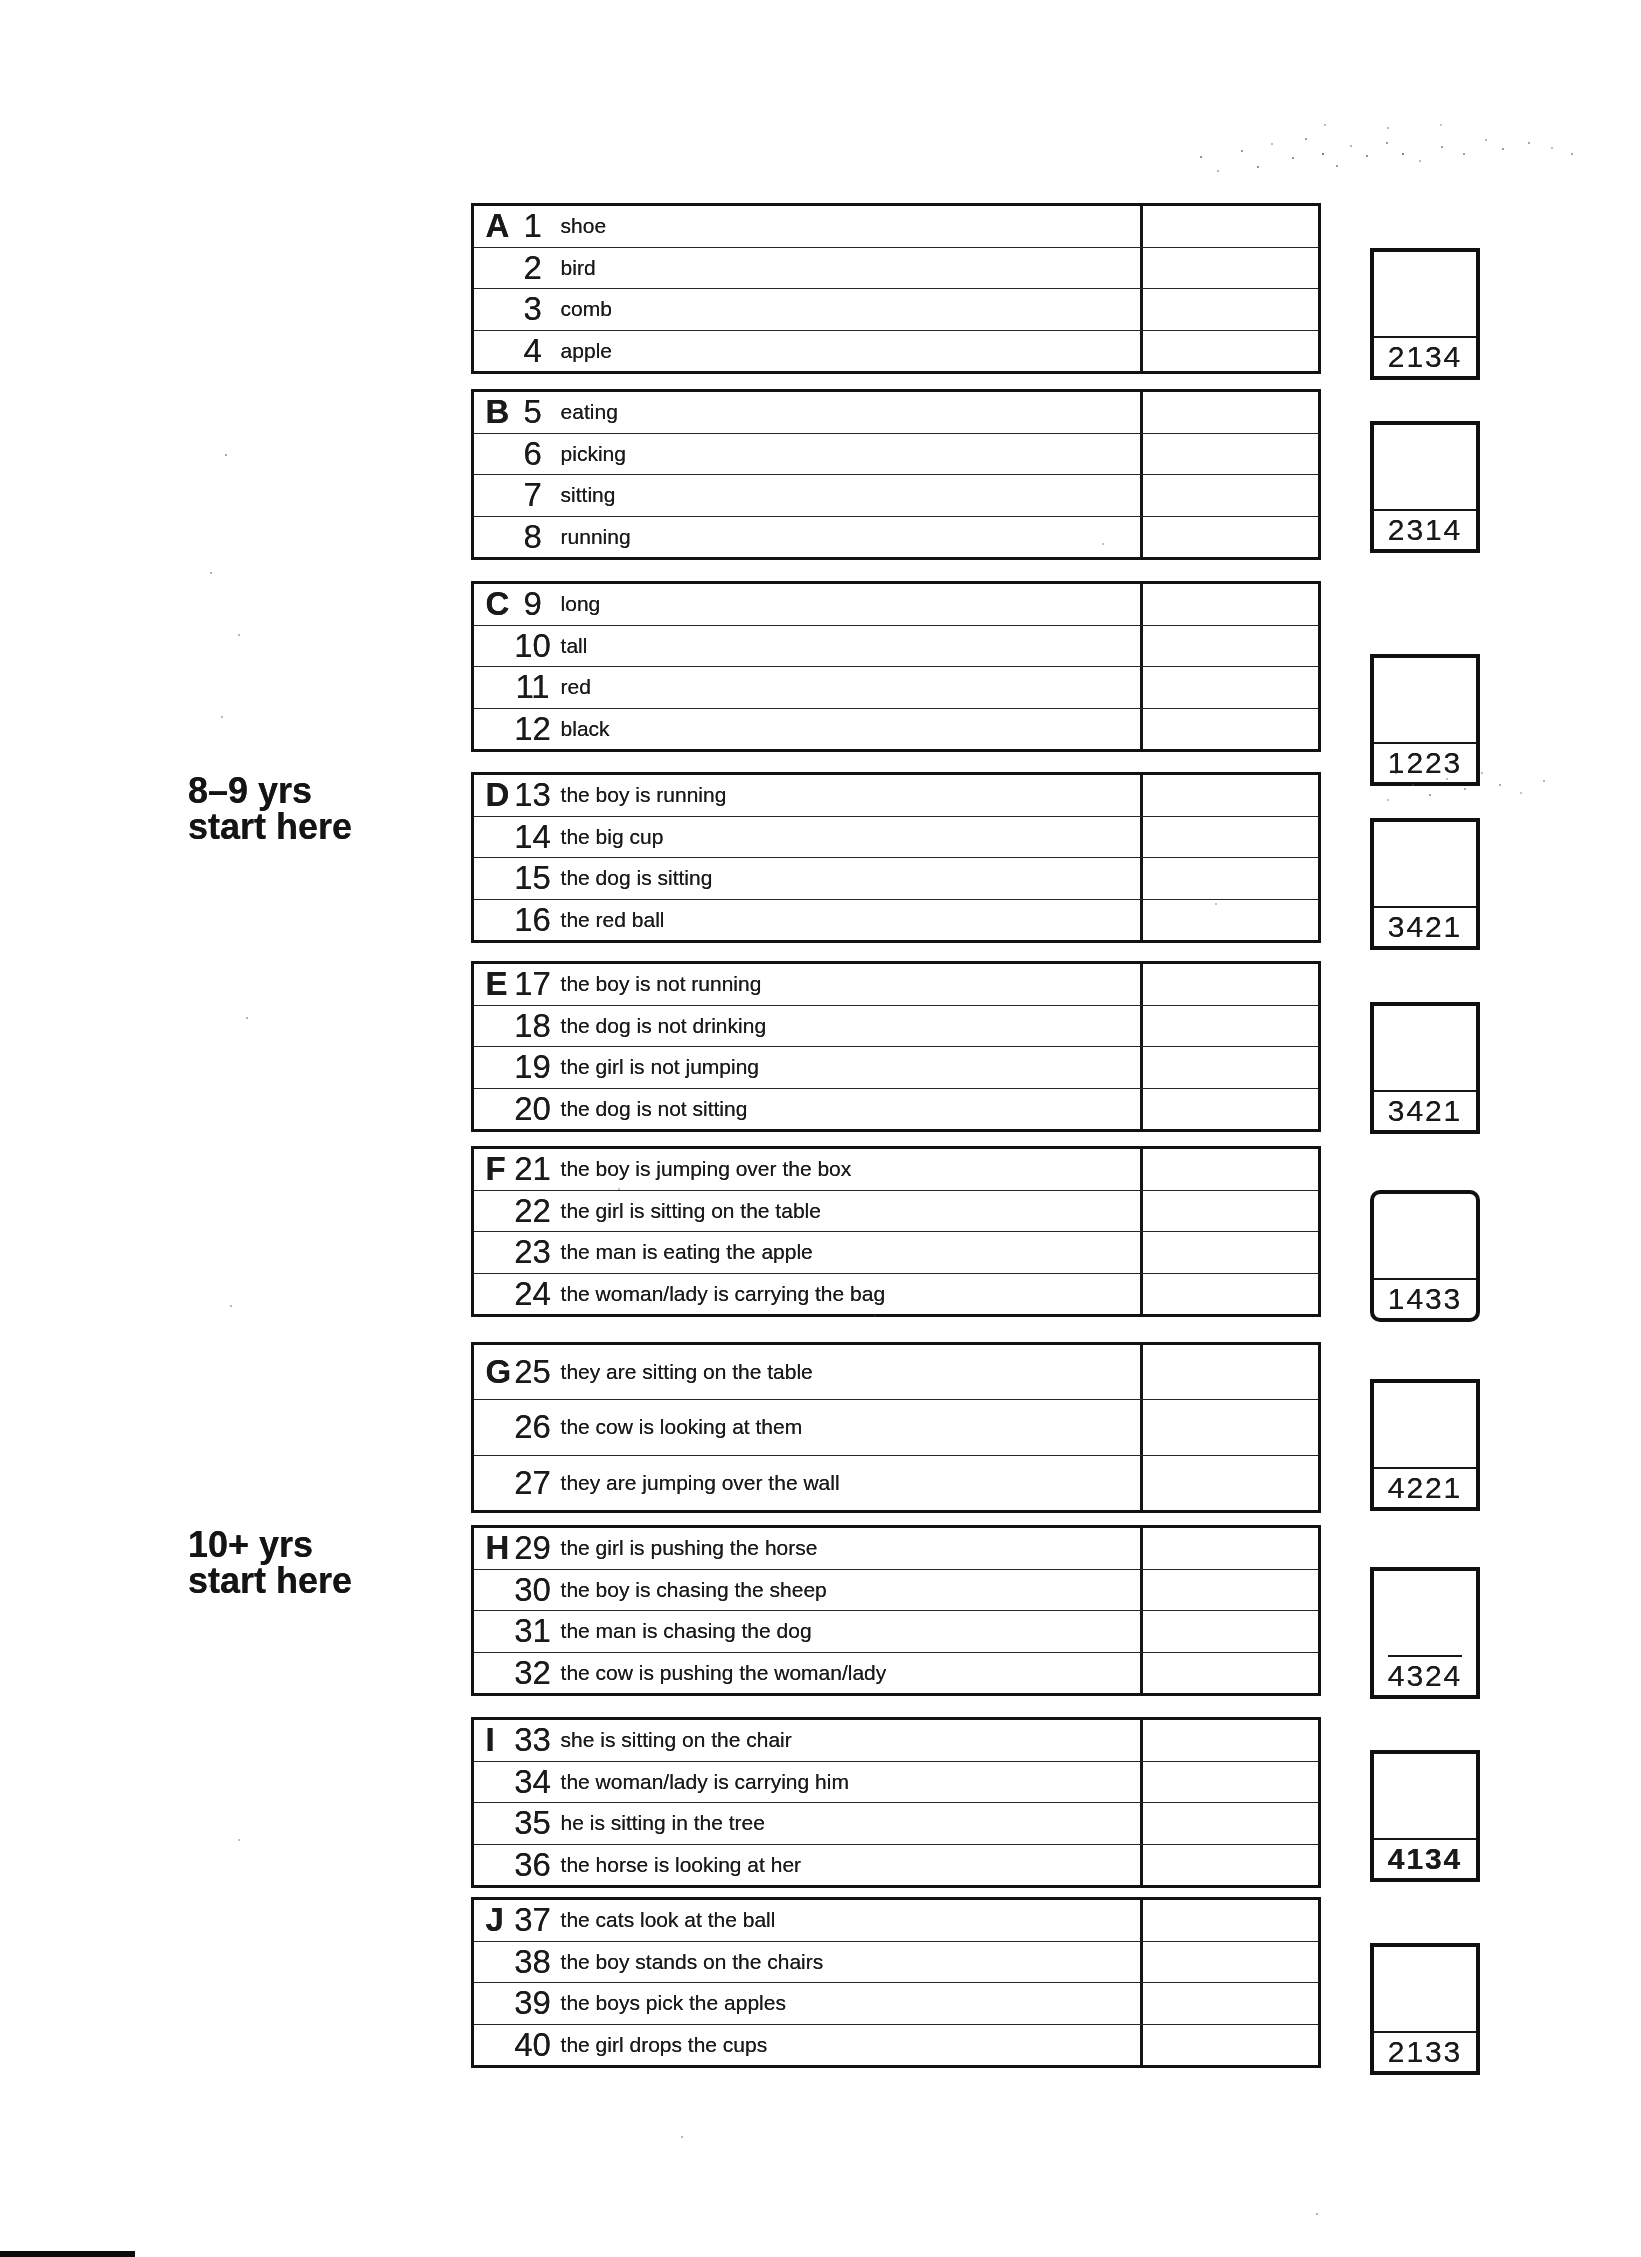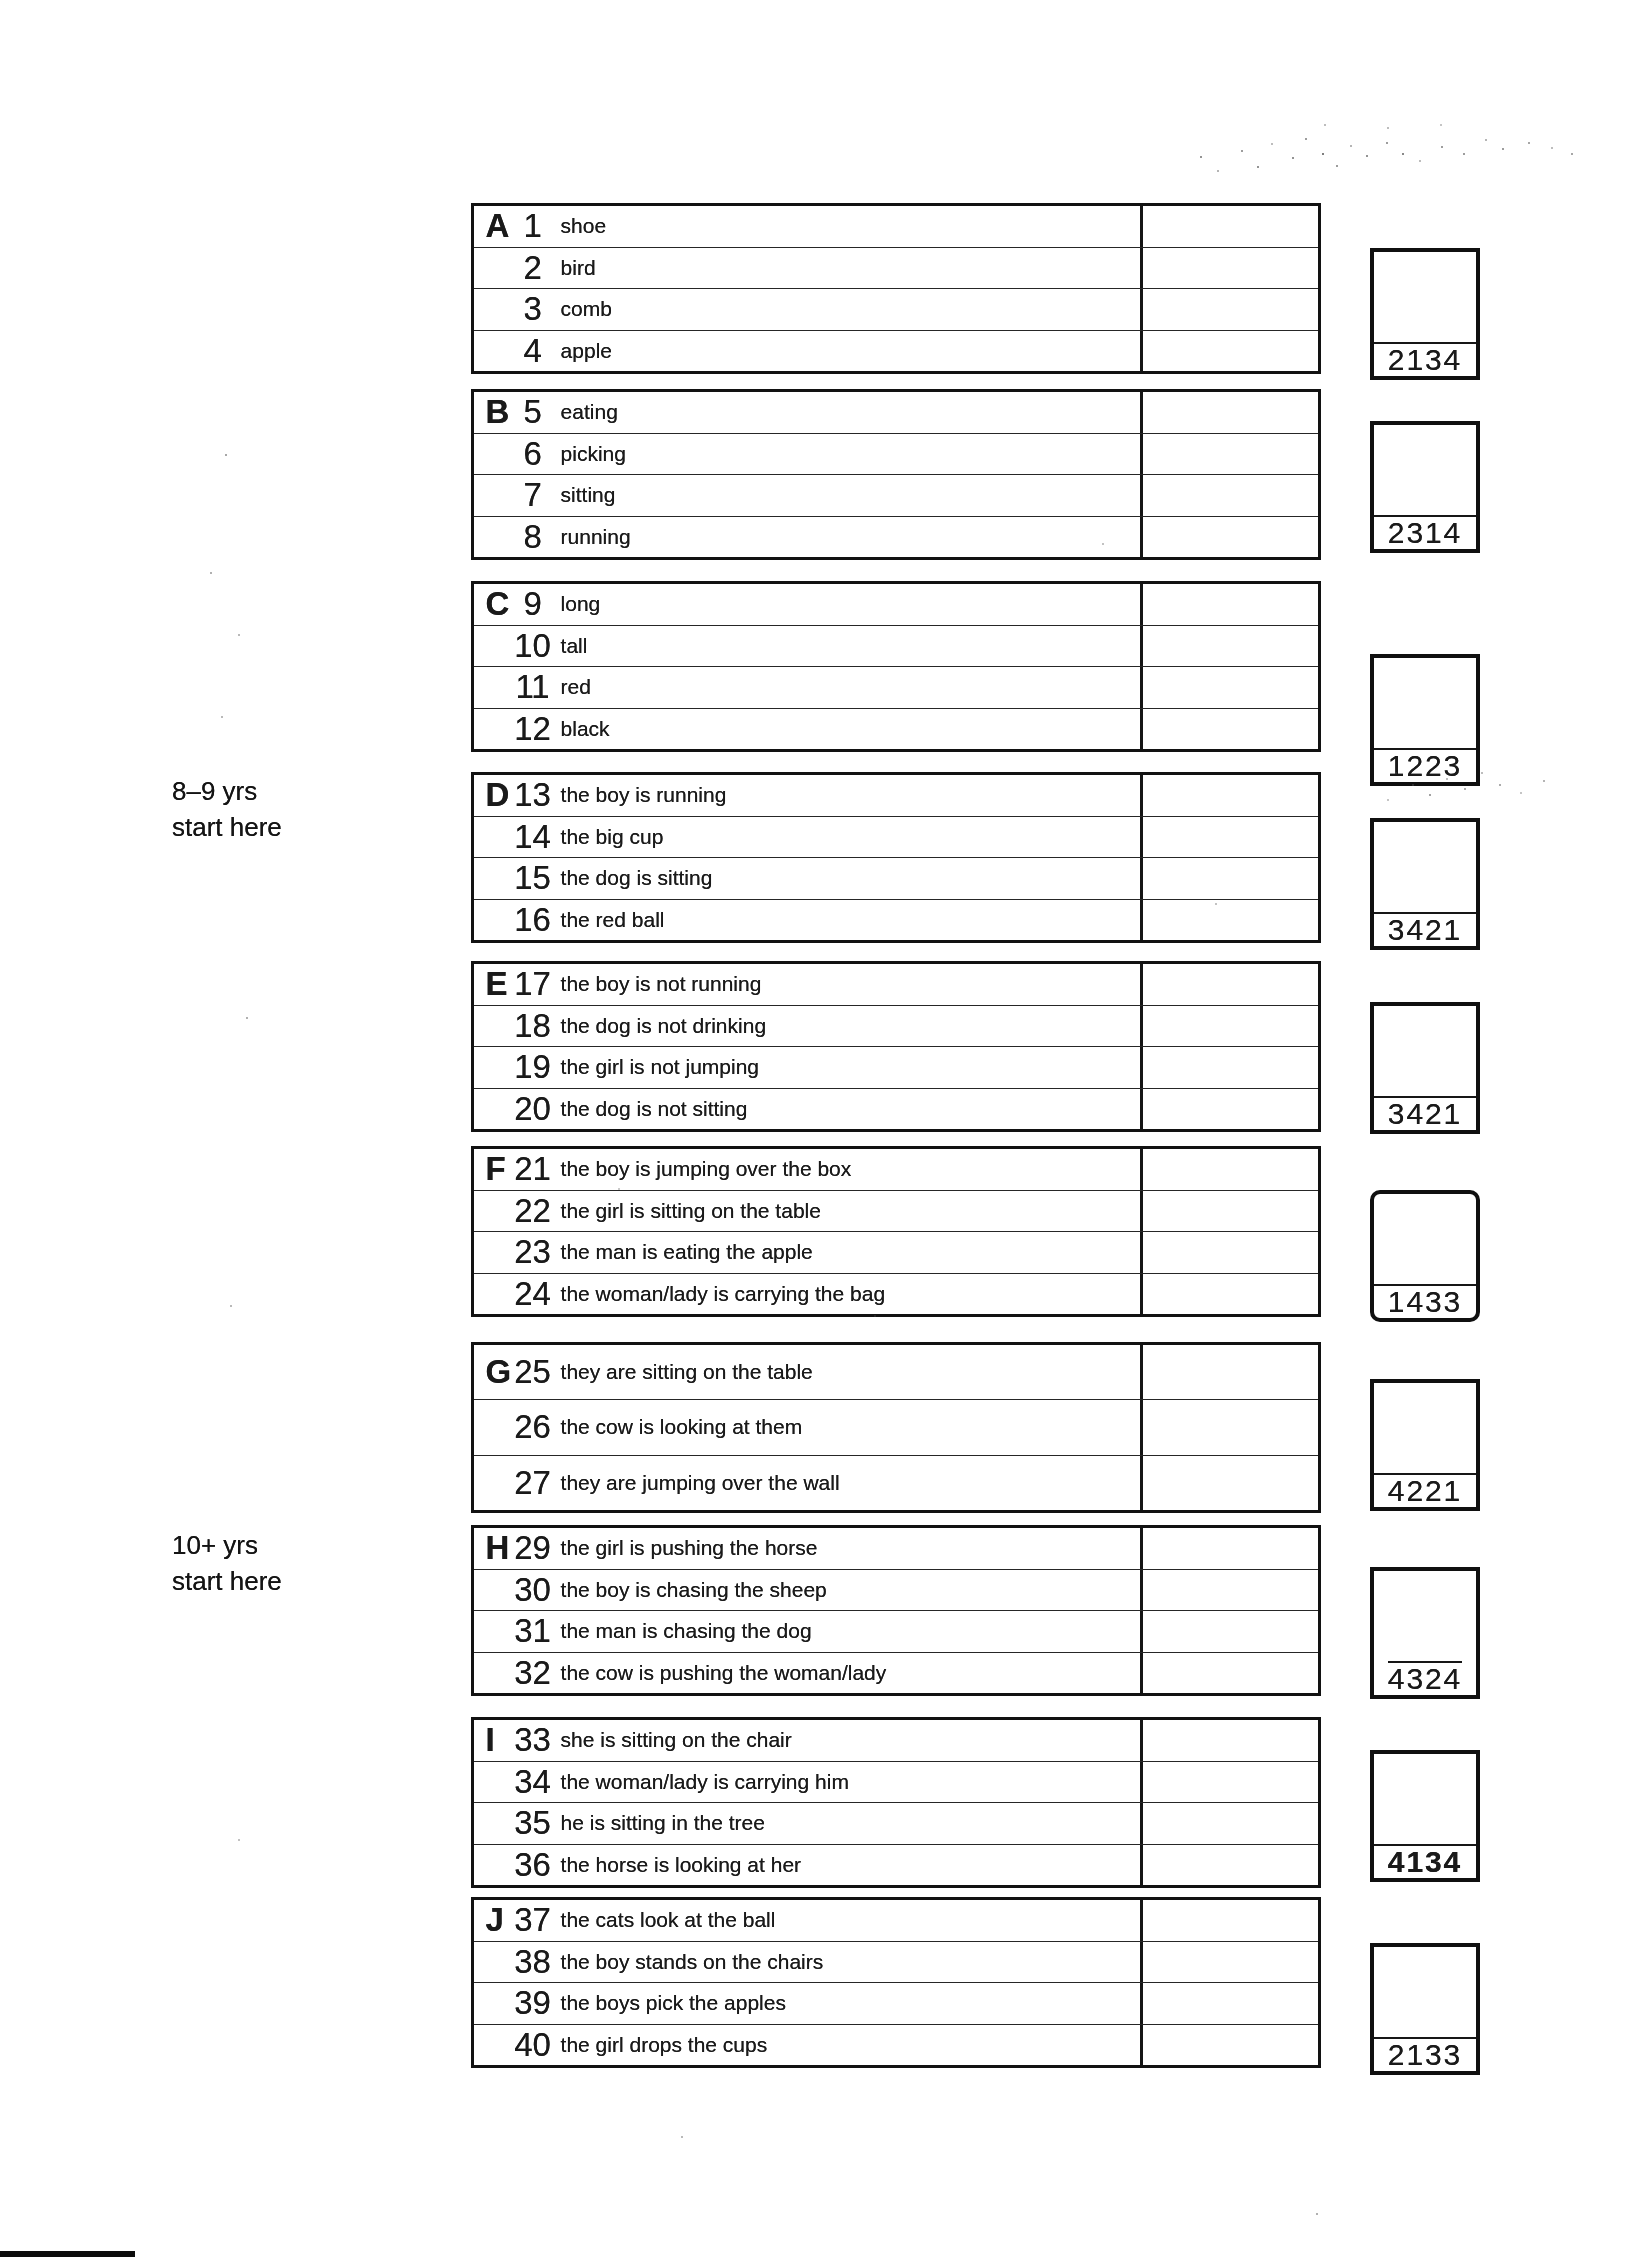--- a/index.html
+++ b/index.html
@@ -72,39 +72,39 @@
     width:110px;
     height:132px;
     border:4.8px solid #101010;
     box-sizing:border-box;
     display:flex;
     flex-direction:column;
     background:#fff;
   }
   .sbox-top{flex:1;}
   .sbox-code{
-    height:34px;
+    height:40px;
     flex:none;
     border-top:2.9px solid #161616;
     box-sizing:border-box;
     display:flex;
     align-items:center;
     justify-content:center;
     font-size:30px;
     letter-spacing:1.9px;
     text-shadow:0 0 0.5px #333;
   }
 
   
   .age-label{
     position:absolute;
-    left:172px;
+    left:188px;
     width:241px;
-    font-size:26px;
-    font-weight:400;
+    font-size:36px;
+    font-weight:700;
     line-height:36px;
     color:#141414;
     text-shadow:0 0 0.5px #333;
   }
   #label-10plus{top:1527px;}
   #label-8-9{top:773px;}
 
   
   .corner-mark{
     position:absolute;

